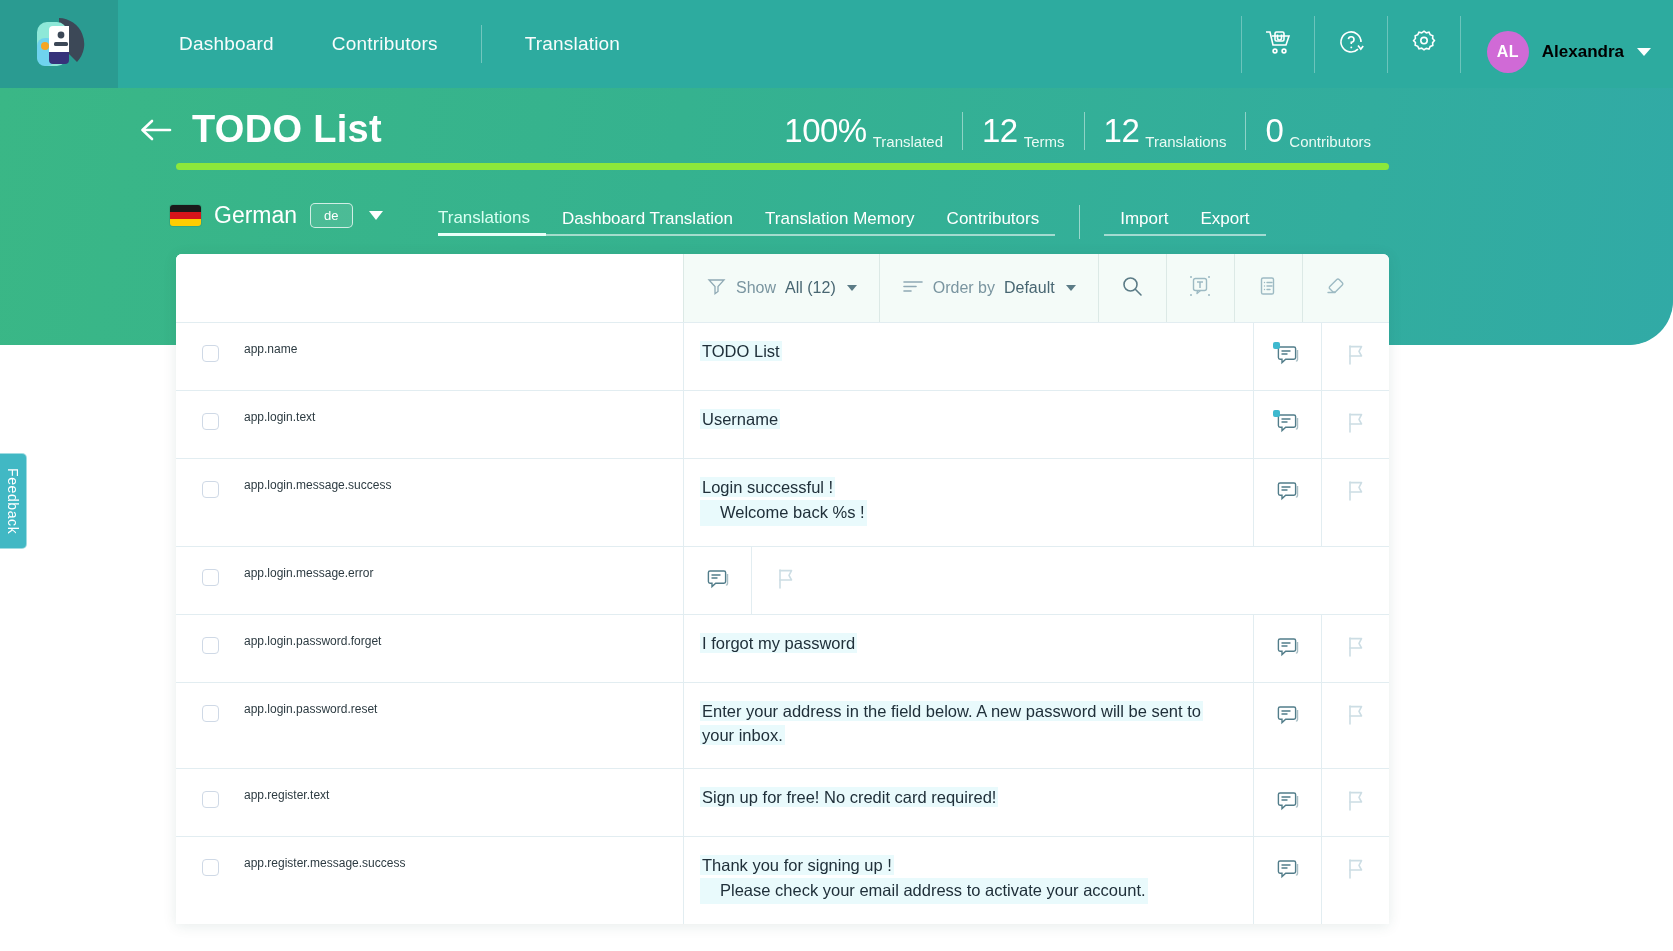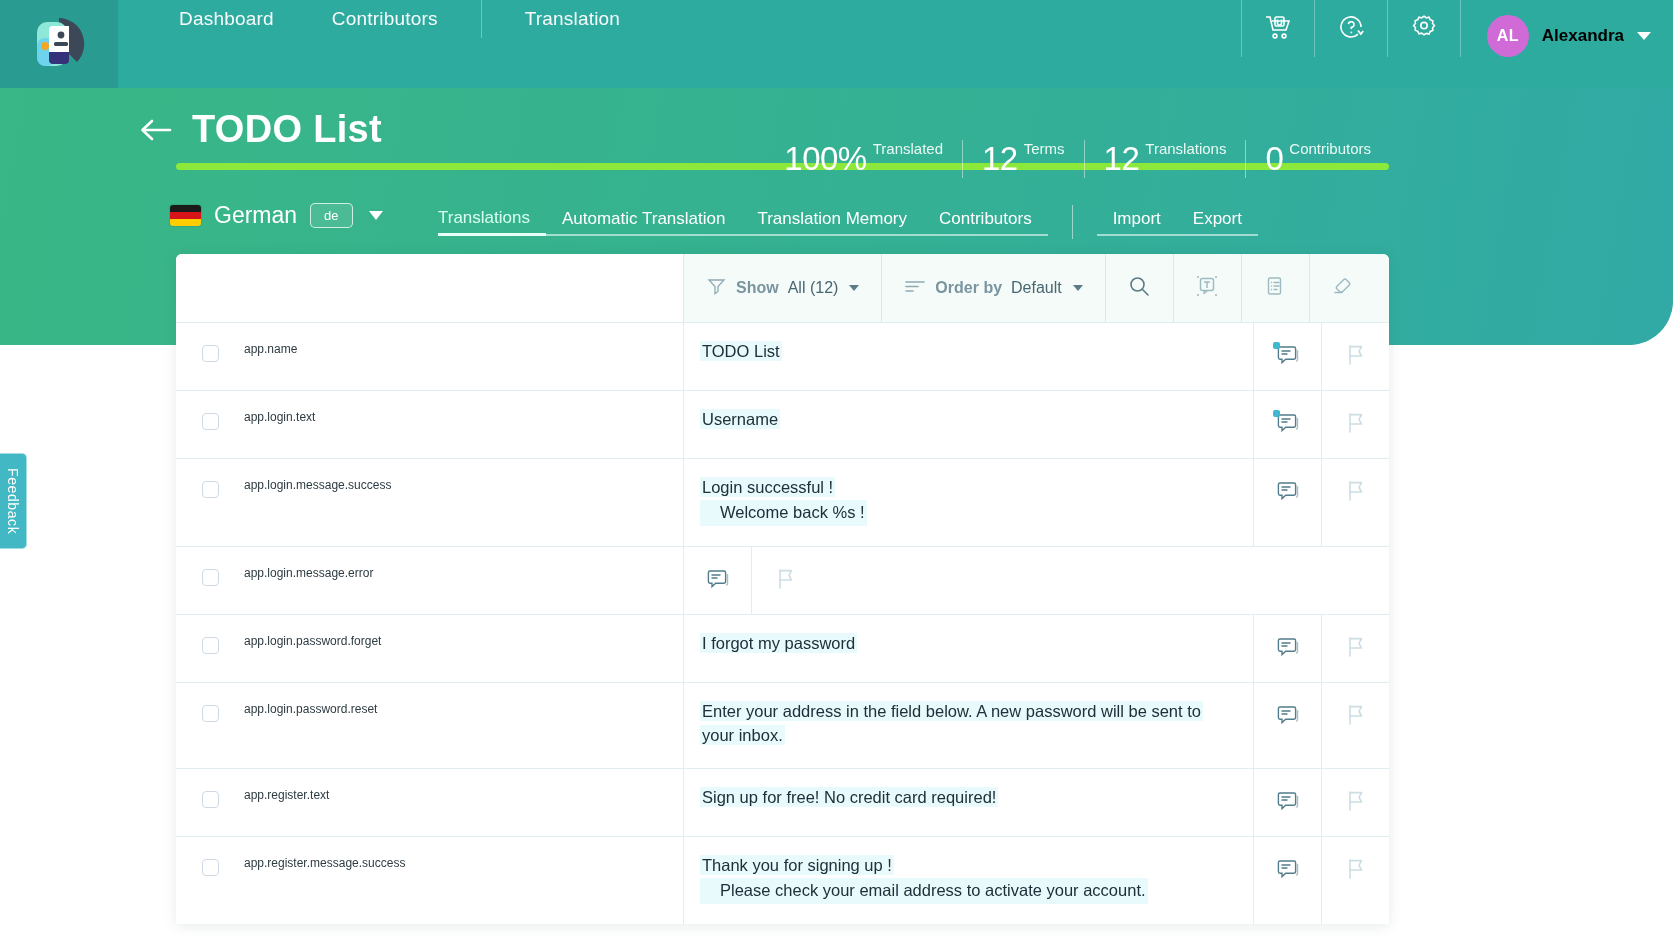--- a/index.html
+++ b/index.html
@@ -25,21 +25,21 @@
     background: linear-gradient(100deg, #3ab786 0%, #35b28f 40%, #32ad9e 80%, #31aaa6 100%);
     border-bottom-right-radius: 46px;
     border-bottom-left-radius: 0;
   }
 
   
   .topnav {
     position: absolute; left: 0; top: 0;
     width: 1673px; height: 88px;
     background: #2dab9f;
-    display: flex; align-items: flex-start;
+    display: flex; align-items: center;
     z-index: 5;
   }
   .logo-box {
     width: 118px; height: 88px;
     background: #2a9b91;
     display: flex; align-items: center; justify-content: center;
   }
   .logo-mark { position: relative; width: 56px; height: 56px; }
   .nav-links { display: flex; align-items: center; padding-left: 32px; gap: 0; flex: 1; }
   .nav-link {
@@ -82,21 +82,21 @@
     color: #ffffff; font-size: 38px; font-weight: bold; letter-spacing: .3px;
   }
   .title-underline {
     position: absolute; left: 176px; top: 163px; z-index: 6;
     width: 1213px; height: 7px; background: #8ce83b; border-radius: 4px;
   }
   .stats {
     position: absolute; right: 283px; top: 112px; z-index: 6;
     display: flex; align-items: baseline;
   }
-  .stat { display: flex; align-items: flex-start; padding: 0 19px; margin-top: 28px; }
+  .stat { display: flex; align-items: flex-end; padding: 0 19px; }
   .stat + .stat { border-left: 1px solid rgba(255,255,255,.45); }
   .stat-num { color: #fff; font-size: 33px; font-weight: 300; letter-spacing: -.5px; }
   .stat-lbl { color: #eafaf4; font-size: 15px; margin-left: 6px; }
 
   
   .lang-row {
     position: absolute; left: 170px; top: 202px; z-index: 6;
     display: flex; align-items: center;
   }
   .flag {
@@ -145,21 +145,21 @@
     background: #f4fbf8;
   }
   .tb-spacer { flex: 0 0 507px; background: #ffffff; }
   .tb-cell {
     display: flex; align-items: center; gap: 9px;
     border-left: 1px solid #dce9e6;
     padding: 0 22px; cursor: pointer;
     color: #5b7b86; font-size: 16px;
   }
   .tb-cell.icon-only { width: 68px; padding: 0; justify-content: center; }
-  .tb-label { color: #7a95a0; font-weight: bold; }
+  .tb-label { color: #7a95a0; }
   .tb-value { color: #486672; font-weight: 500; }
   .tb-caret {
     width: 0; height: 0;
     border-left: 5px solid transparent; border-right: 5px solid transparent;
     border-top: 6px solid #5b7b86; margin-left: 2px;
   }
 
   .rows { background: #fff; }
   .row {
     display: flex; align-items: stretch;
@@ -320,21 +320,21 @@
         <span style="background:#d7141a"></span>
         <span style="background:#ffcd00"></span>
     </span>
     <span class="lang-name">German</span>
     <span class="lang-code">de</span>
     <span class="lang-caret"></span>
   </div>
 
   <div class="tabs">
     <div class="tab active">Translations</div>
-    <div class="tab">Automatic Translation</div>
+    <div class="tab">Dashboard Translation</div>
     <div class="tab">Translation Memory</div>
     <div class="tab">Contributors</div>
     <div class="tab-sep"></div>
     <div class="tab">Import</div>
     <div class="tab">Export</div>
   </div>
 
   <div class="card">
 
     <div class="toolbar">

